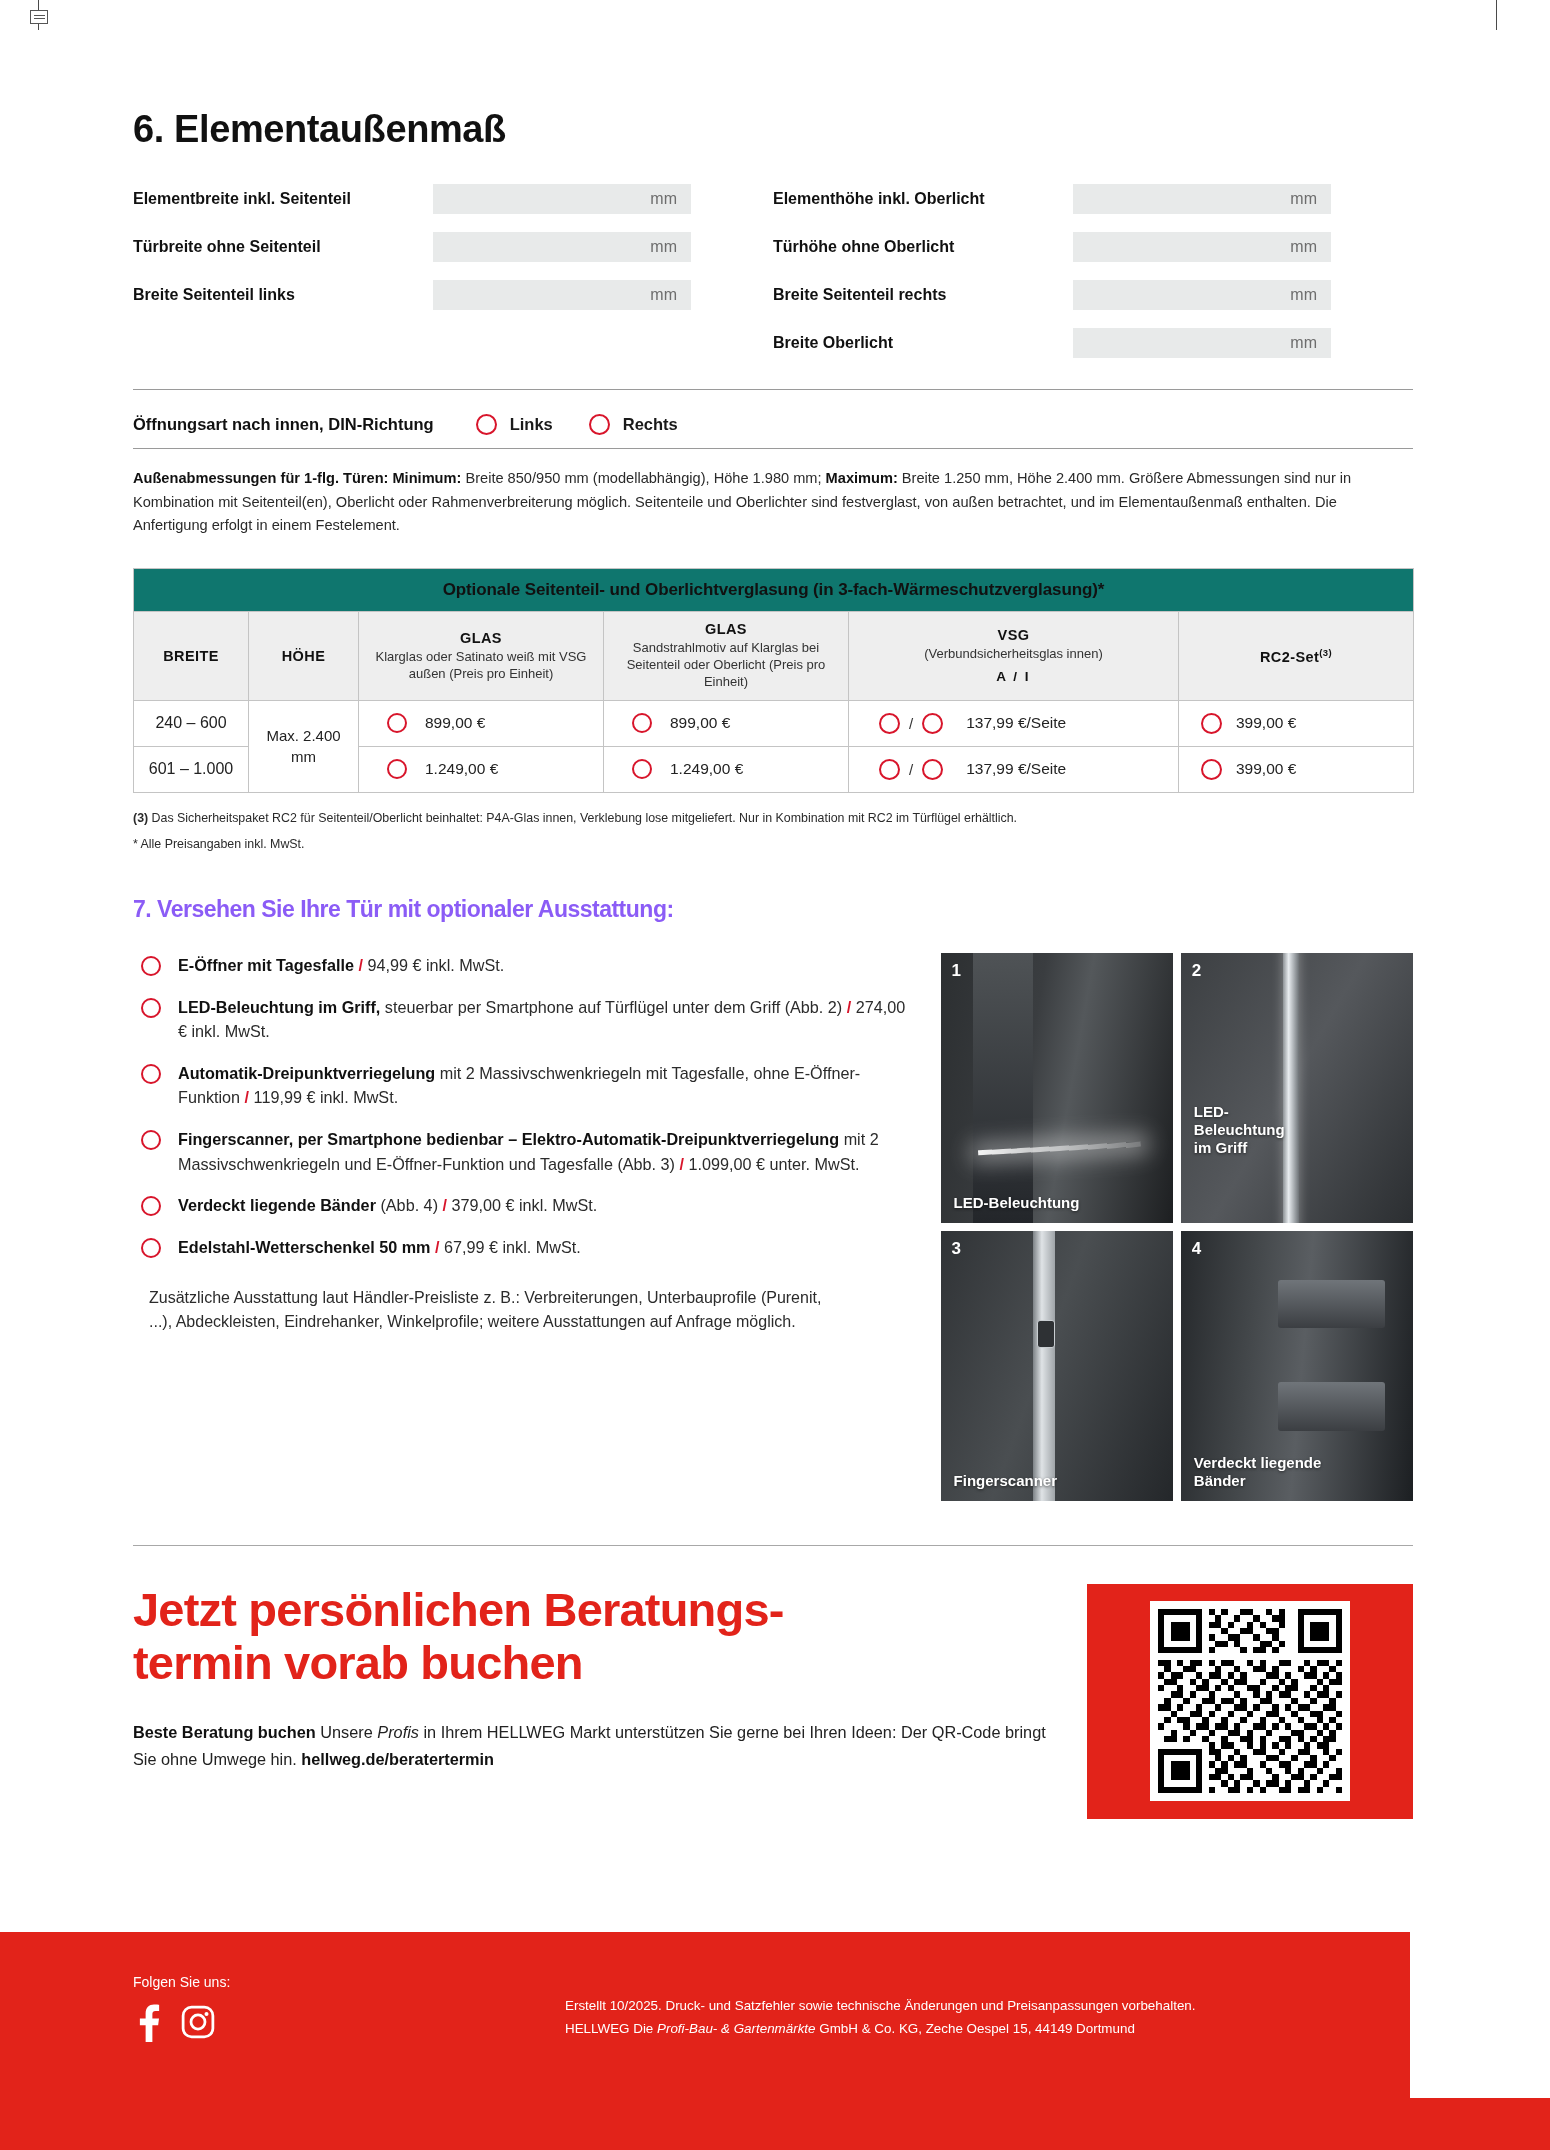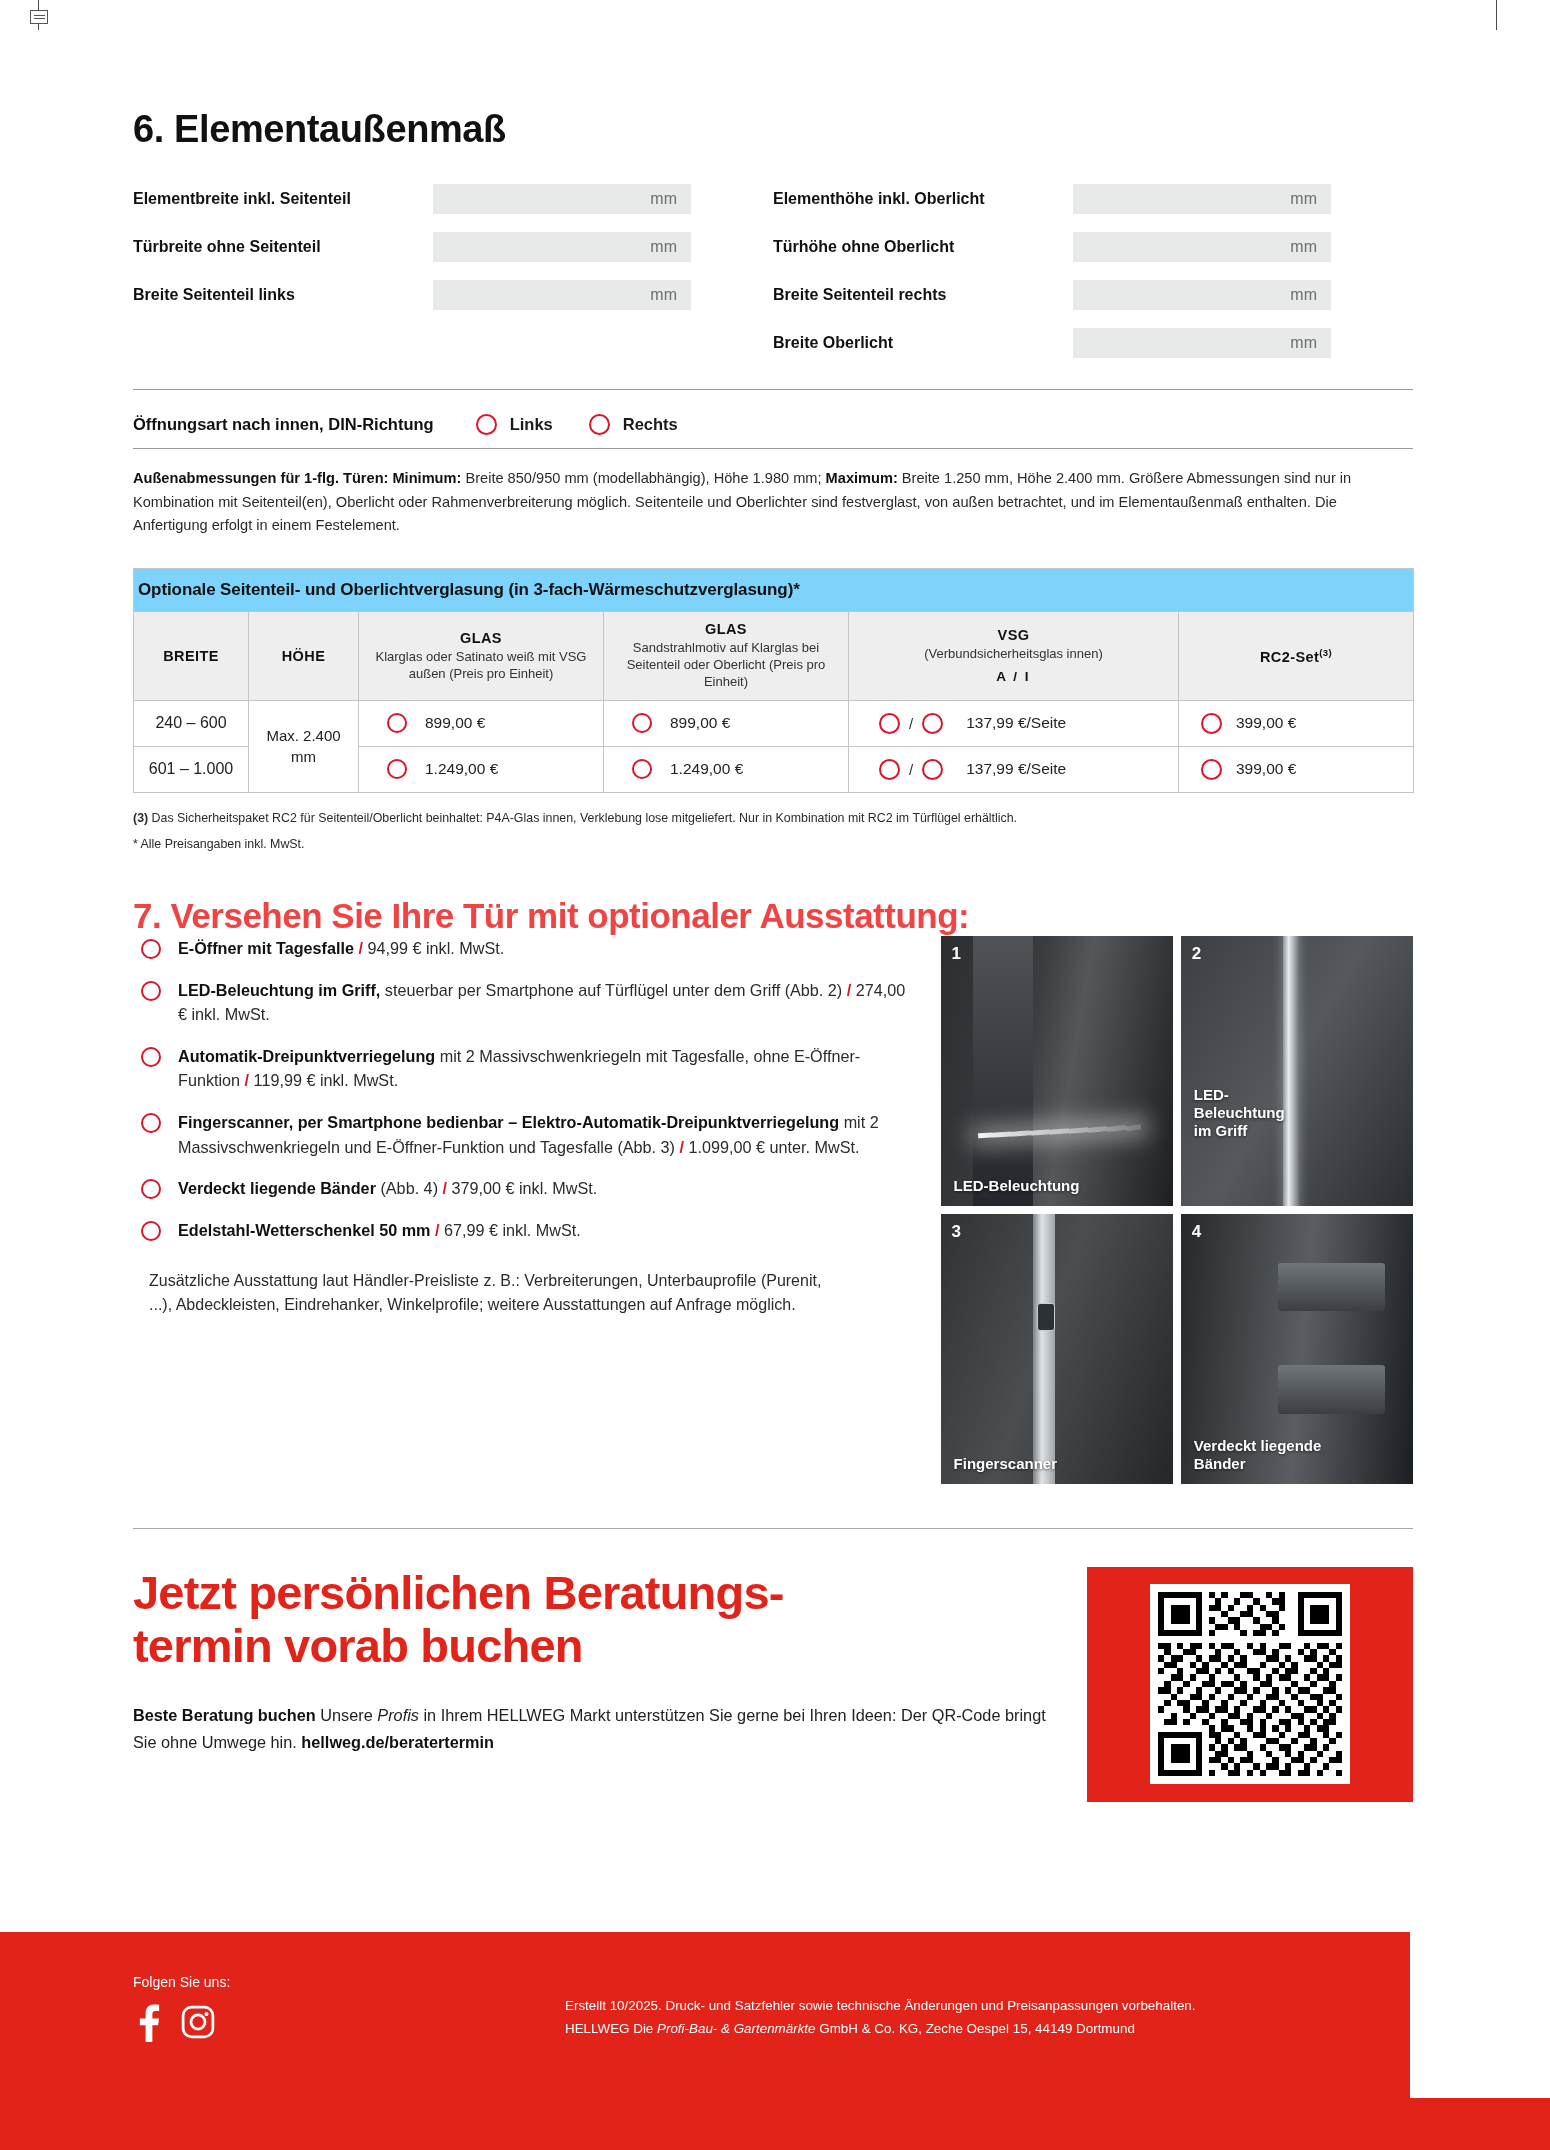--- a/index.html
+++ b/index.html
@@ -63,21 +63,21 @@
     width:1280px;
   }
   p.note b { font-weight:700; color:#111; }
 
   
   table.glass {
     width:1280px; border-collapse:collapse; margin-top:30px;
     table-layout:fixed;
   }
   table.glass .cap {
-    background:#7dd3fc; font-size:17px; font-weight:700;
+    background:#0f766e; text-align:center; font-size:17px; font-weight:700;
     color:#111; padding:11px 4px; letter-spacing:-0.1px;
   }
   table.glass th {
     background:#eeeeee; border:1px solid #c4c4c4; padding:9px 6px;
     vertical-align:middle; text-align:center;
   }
   table.glass td {
     border:1px solid #c4c4c4; padding:12px 8px; vertical-align:middle;
     background:#ffffff;
   }
@@ -95,22 +95,22 @@
   .vsg-cell .price-txt { margin-left:14px; }
   .rc2-cell { display:flex; align-items:center; gap:14px; padding-left:14px; }
 
   
   p.footnote { font-size:12.4px; color:#2a2a2a; margin-top:16px; line-height:1.5; }
   p.footnote:first-of-type { margin-top:20px; }
   p.footnote b { font-weight:700; }
 
   
   h2.section-title-2 {
-    font-size:35px; font-weight:700; letter-spacing:-0.5px; color:#ef4444;
-    margin-top:42px; 
+    font-size:23px; font-weight:700; letter-spacing:-0.5px; color:#8b5cf6;
+    margin-top:42px; margin-bottom:30px;
   }
 
   .opt-wrap { display:flex; gap:0; }
   .opt-list { width:790px; padding-left:8px; }
   .opt-item { display:flex; align-items:flex-start; margin-bottom:17px; }
   .opt-item .radio { margin-top:3px; margin-right:17px; width:20px; height:20px; }
   .opt-text { font-size:16.2px; line-height:1.52; color:#2b2b2b; }
   .opt-text b { font-weight:700; color:#111; }
   .opt-text .sep { color:#d8152b; font-weight:700; }
 

